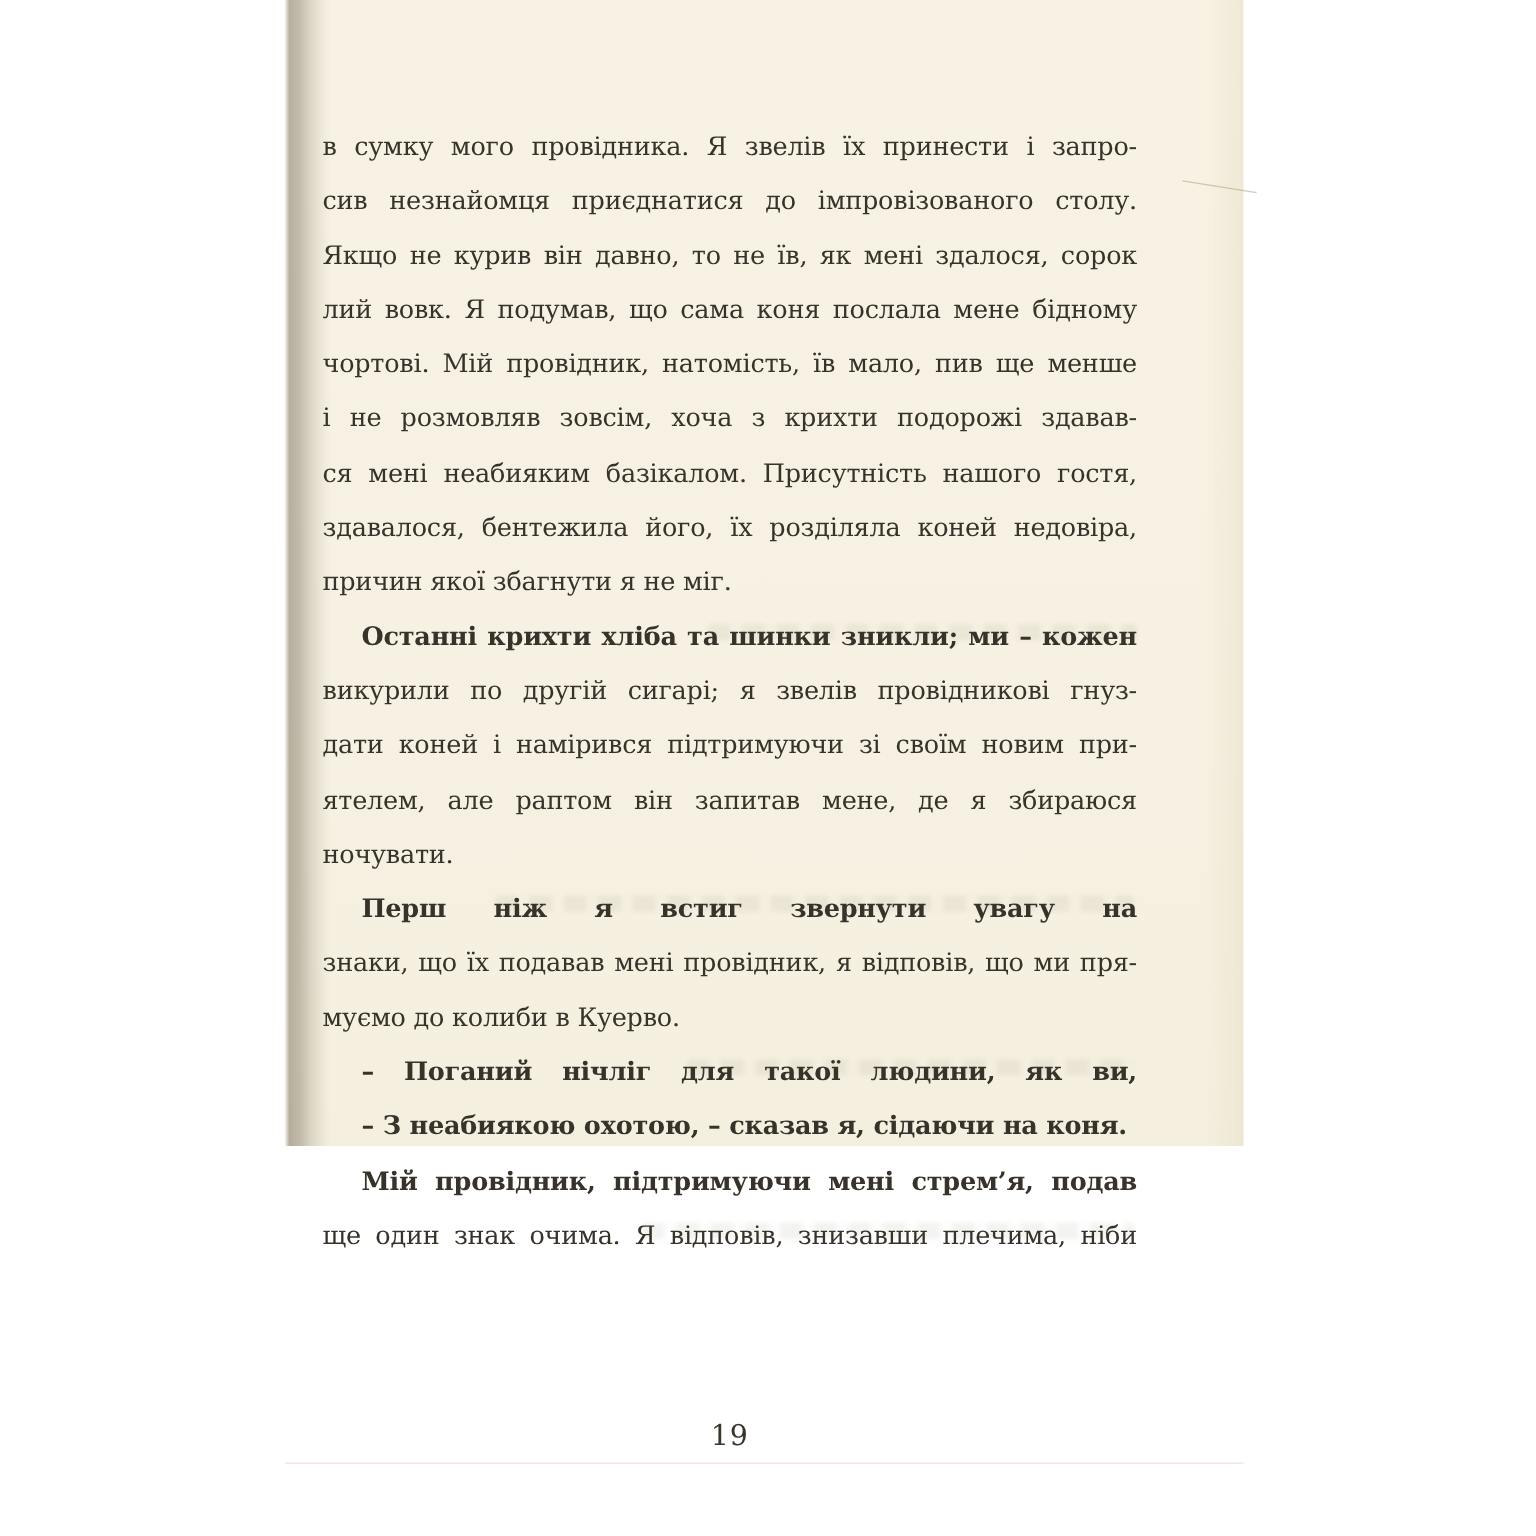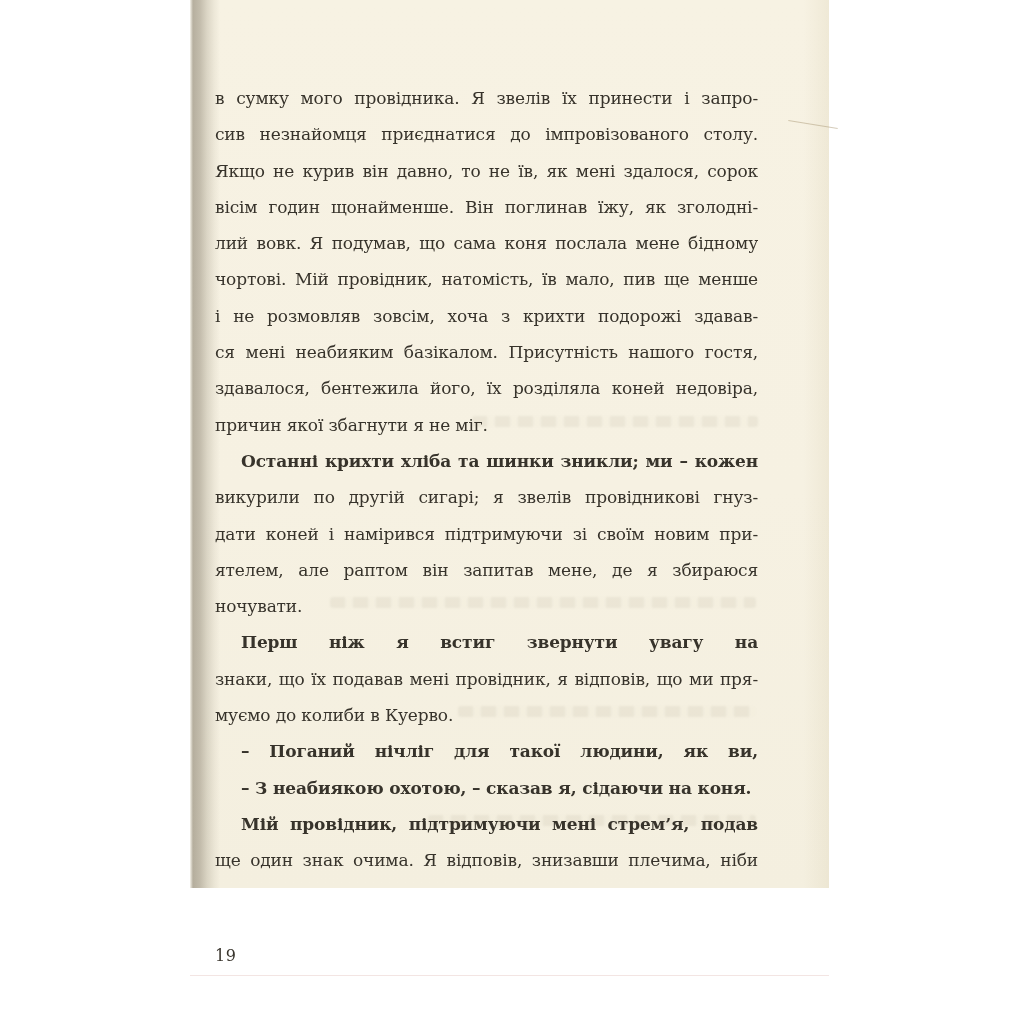--- a/index.html
+++ b/index.html
@@ -6,21 +6,21 @@
     margin: 0; padding: 0;
     width: 1024px; height: 1024px;
     background: #ffffff;
     overflow: hidden;
     font-family: "DejaVu Serif", serif;
   }
   .scan-canvas { position: relative; width: 1024px; height: 1024px; background: #ffffff; }
 
   .page {
     position: absolute; left: 190px; top: 0;
-    width: 639px; height: 888px;
+    width: 639px; height: 764px;
     background:
       linear-gradient(90deg, rgba(255,255,255,0) 96%, rgba(215,205,175,0.25) 100%),
       linear-gradient(180deg, #f7f2e3 0%, #f6f1e2 55%, #f4efdf 100%);
   }
   
   .spine {
     position: absolute; left: 0; top: 0; bottom: 0; width: 30px;
     background: linear-gradient(90deg,
       rgba(245,243,236,0.9) 0px,
       rgba(118,109,91,0.50) 3px,
@@ -41,22 +41,22 @@
     height: 36.3px;
     overflow: hidden;
     text-align: justify;
     text-align-last: justify;
   }
   .line.end { text-align-last: left; }
   .line.indent { text-indent: 26px; font-weight: bold; }
 
   .pagenum {
     position: absolute; left: 25px; top: 946px; width: 543px;
-    text-align: left;
-    font-size: 16px;
+    text-align: center;
+    font-size: 19px;
     color: #3a362e;
     letter-spacing: 0.5px;
   }
 
   
   .ghost {
     position: absolute; height: 11px;
     filter: blur(1.3px);
     opacity: 0.55;
     background: repeating-linear-gradient(90deg,
@@ -91,21 +91,20 @@
     <div class="ghost g2"></div>
     <div class="ghost g3"></div>
     <div class="ghost g4"></div>
     <div class="pink-rule"></div>
     <div class="crease"></div>
 
     <div class="text-col">
       <div class="line">в сумку мого провідника. Я звелів їх принести і запро-</div>
       <div class="line">сив незнайомця приєднатися до імпровізованого столу.</div>
       <div class="line">Якщо не курив він давно, то не їв, як мені здалося, сорок</div>
-      <div class="line">вісім годин щонайменше. Він поглинав їжу, як зголодні-</div>
       <div class="line">лий вовк. Я подумав, що сама коня послала мене бідному</div>
       <div class="line">чортові. Мій провідник, натомість, їв мало, пив ще менше</div>
       <div class="line">і не розмовляв зовсім, хоча з крихти подорожі здавав-</div>
       <div class="line">ся мені неабияким базікалом. Присутність нашого гостя,</div>
       <div class="line">здавалося, бентежила його, їх розділяла коней недовіра,</div>
       <div class="line end">причин якої збагнути я не міг.</div>
       <div class="line indent">Останні крихти хліба та шинки зникли; ми – кожен –</div>
       <div class="line">викурили по другій сигарі; я звелів провідникові гнуз-</div>
       <div class="line">дати коней і намірився підтримуючи зі своїм новим при-</div>
       <div class="line">ятелем, але раптом він запитав мене, де я збираюся</div>

